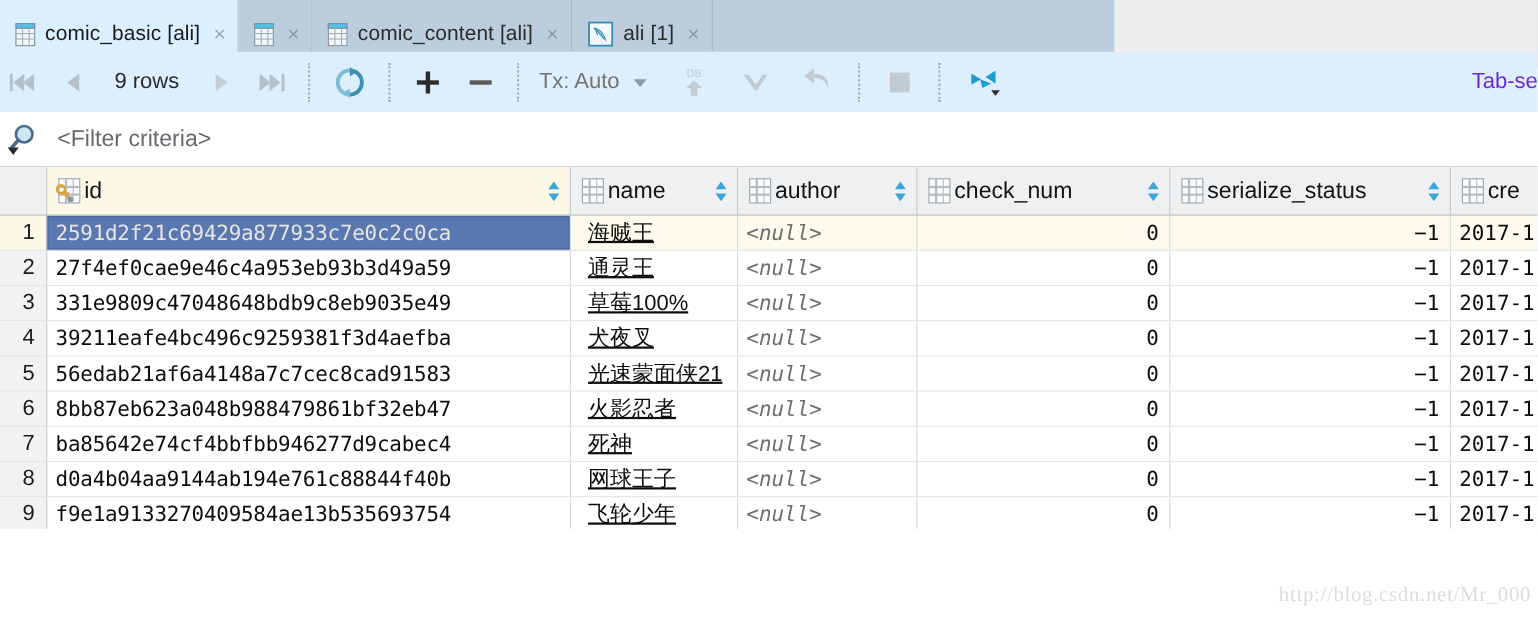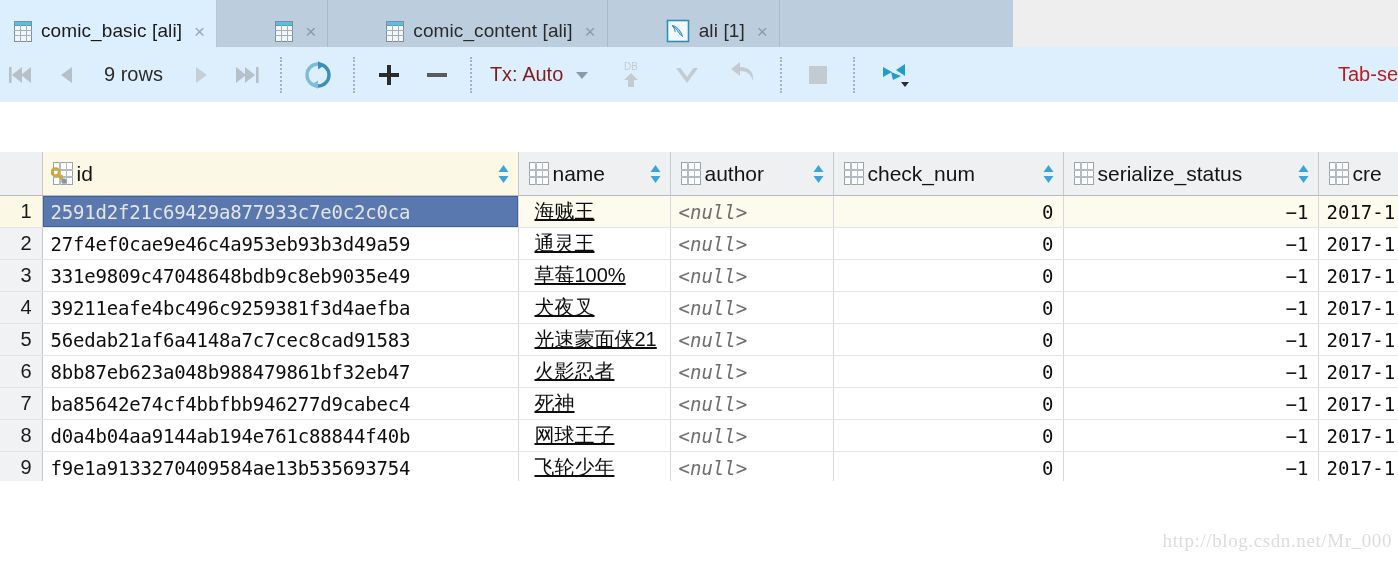--- a/index.html
+++ b/index.html
@@ -11,21 +11,20 @@
     -webkit-font-smoothing: antialiased;
   }
   #app { position: relative; width: 1398px; height: 564px; background: #fff; }
 
   
   .tabbar {
     position: absolute; left: 0; top: 0; width: 1398px; height: 62px;
     background: #bccddd;
     display: flex; align-items: stretch;
     box-sizing: border-box;
-    gap: 44px;
   }
   .tab {
     display: flex; align-items: center;
     padding: 0 11px 0 14px;
     gap: 9px;
     background: #bccddd;
     border-right: 1px solid #a8bbcc;
     cursor: default;
     position: relative;
   }
@@ -55,25 +54,25 @@
   
   .toolbar {
     position: absolute; left: 0; top: 47px; width: 1398px; height: 55px;
     background: #ddeffc;
     display: flex; align-items: center;
     box-sizing: border-box;
   }
   .tb-item { display: flex; align-items: center; justify-content: center; height: 55px; }
   .tb-sep { width: 1px; height: 36px; border-left: 2px dotted #9bb4c6; margin: 0 9px; }
   .rows-label { font-size: 20px; color: #2b2b2b; padding: 0 14px; white-space: nowrap; }
-  .tx-label { font-size: 20px; color: #7f1d1d; padding: 0 4px 0 8px; white-space: nowrap; }
+  .tx-label { font-size: 20px; color: #737373; padding: 0 4px 0 8px; white-space: nowrap; }
   .tabse-label {
     position: absolute; right: 0; top: 0; height: 55px;
     display: flex; align-items: center; padding-right: 0;
-    font-size: 20px; color: #b91c1c; white-space: nowrap;
+    font-size: 20px; color: #6d28d9; white-space: nowrap;
   }
 
   
   .filterbar {
     position: absolute; left: 0; top: 102px; width: 1398px; height: 50px;
     background: #ffffff; display: flex; align-items: center;
     border-bottom: 1px solid #cfcfcf;
     box-sizing: border-box;
   }
   .filter-text { font-size: 21px; color: #666a6e; padding-left: 8px; }
@@ -314,20 +313,28 @@
         <path d="M6 8 L15 13 L6 18 Z" fill="#1f9dd1"></path>
         <path d="M28 5 L19 11 L28 17 Z" fill="#1f9dd1"></path>
         <path d="M14 13 L24 17 L16 21 Z" fill="#1f9dd1"></path>
         <path d="M24 23 L32 23 L28 28 Z" fill="#2b2b2b"></path>
       </svg>
     </div>
 
     <div class="tabse-label">Tab-se</div>
   </div>
 
+  <div class="filterbar">
+    <svg width="40" height="34" viewBox="0 0 40 34" style="margin-left:4px">
+      <circle cx="18" cy="12" r="7.5" fill="#cfe6f5" stroke="#4a6c88" stroke-width="2.4"></circle>
+      <path d="M12.5 17.5 L6 25" stroke="#4a6c88" stroke-width="3.2" stroke-linecap="round"></path>
+      <path d="M3 24 L13 24 L8 31 Z" fill="#2b2b2b"></path>
+    </svg>
+    <span class="filter-text">&lt;Filter criteria&gt;</span>
+  </div>
 
   <div class="grid">
     <table class="gridtable">
       <colgroup>
         <col style="width:42px">
         <col style="width:476px">
         <col style="width:152px">
         <col style="width:163px">
         <col style="width:230px">
         <col style="width:255px">

